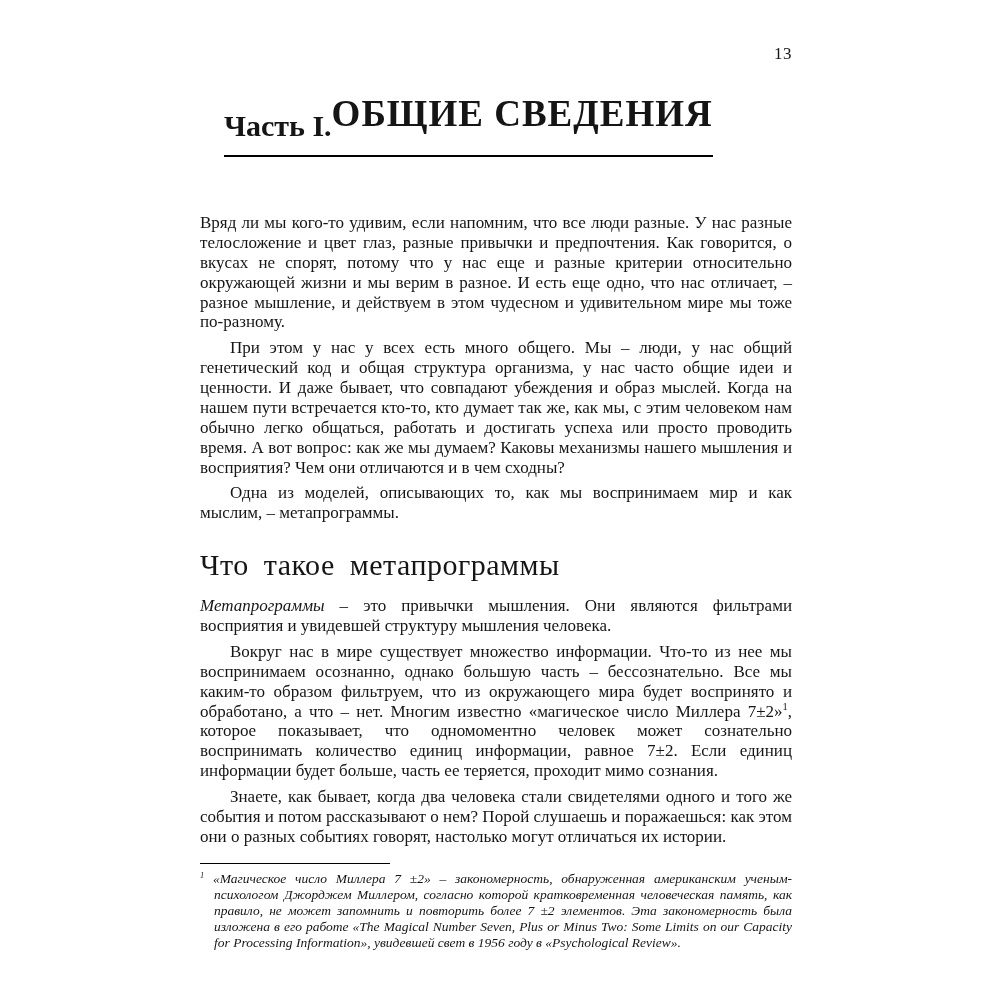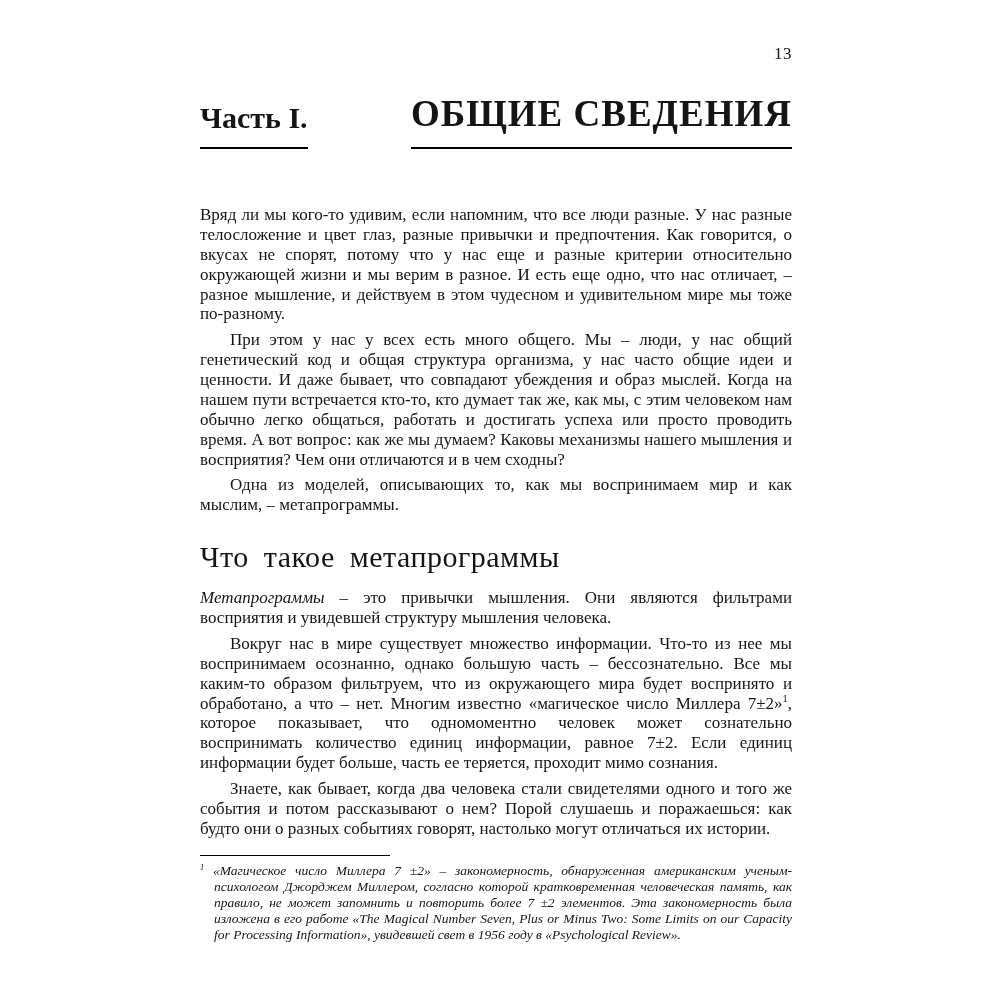--- a/index.html
+++ b/index.html
@@ -25,35 +25,35 @@
   }
   .page-number {
     text-align: right;
     padding-top: 44px;
     font-size: 17px;
     letter-spacing: 0.5px;
   }
   .chapter-header {
     margin-top: 28px;
     display: flex;
-    justify-content: space-between;
     align-items: flex-end;
+    margin-left: 24px;
   }
   .part-label {
     font-size: 30px;
     font-weight: bold;
     padding-bottom: 12px;
     border-bottom: 2px solid #000;
     white-space: nowrap;
   }
   .chapter-title {
     font-size: 37px;
     font-weight: bold;
     letter-spacing: 1px;
-    padding-bottom: 12px;
+    padding-bottom: 20px;
     border-bottom: 2px solid #000;
     white-space: nowrap;
   }
   .body-text {
     margin-top: 56px;
     font-size: 17px;
     line-height: 1.17;
     text-align: justify;
   }
   .para {
@@ -115,21 +115,21 @@
       <p class="para indent">При этом у нас у всех есть много общего. Мы – люди, у нас общий генетический код и общая структура организма, у нас часто общие идеи и ценности. И даже бывает, что совпадают убеждения и образ мыслей. Когда на нашем пути встречается кто-то, кто думает так же, как мы, с этим человеком нам обычно легко общаться, работать и достигать успеха или просто проводить время. А вот вопрос: как же мы думаем? Каковы механизмы нашего мышления и восприятия? Чем они отличаются и в чем сходны?</p>
 
       <p class="para indent">Одна из моделей, описывающих то, как мы воспринимаем мир и как мыслим, – метапрограммы.</p>
 
       <h2 class="section-heading">Что такое метапрограммы</h2>
 
       <p class="para"><em>Метапрограммы</em><span> – это привычки мышления. Они являются фильтрами восприятия и увидевшей структуру мышления человека.</span></p>
 
       <p class="para indent"><span>Вокруг нас в мире существует множество информации. Что-то из нее мы воспринимаем осознанно, однако большую часть – бессознательно. Все мы каким-то образом фильтруем, что из окружающего мира будет воспринято и обработано, а что – нет. Многим известно «магическое число Миллера 7±2»</span><sup>1</sup><span>, которое показывает, что одномоментно человек может сознательно воспринимать количество единиц информации, равное 7±2. Если единиц информации будет больше, часть ее теряется, проходит мимо сознания.</span></p>
 
-      <p class="para indent">Знаете, как бывает, когда два человека стали свидетелями одного и того же события и потом рассказывают о нем? Порой слушаешь и поражаешься: как будто они о разных событиях говорят, настолько могут отличаться их истории.</p>
+      <p class="para indent">Знаете, как бывает, когда два человека стали свидетелями одного и того же события и потом рассказывают о нем? Порой слушаешь и поражаешься: как этом они о разных событиях говорят, настолько могут отличаться их истории.</p>
 
     </main>
 
     <footer class="footnote-block">
       <div class="footnote-rule"></div>
       <p class="footnote"><sup>1</sup> <span>«Магическое число Миллера 7 ±2» – закономерность, обнаруженная американским ученым-психологом Джорджем Миллером, согласно которой кратковременная человеческая память, как правило, не может запомнить и повторить более 7 ±2 элементов. Эта закономерность была изложена в его работе «The Magical Number Seven, Plus or Minus Two: Some Limits on our Capacity for Processing Information», увидевшей свет в 1956 году в «Psychological Review».</span></p>
     </footer>
 
   </div>
 </div>

